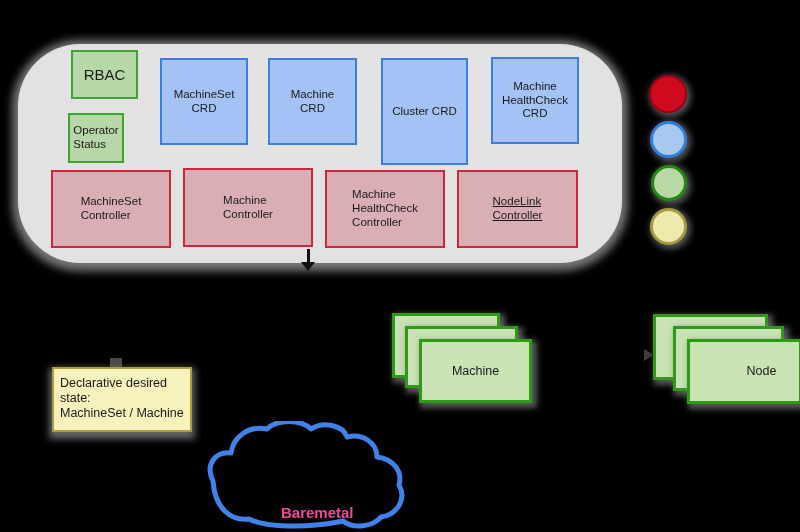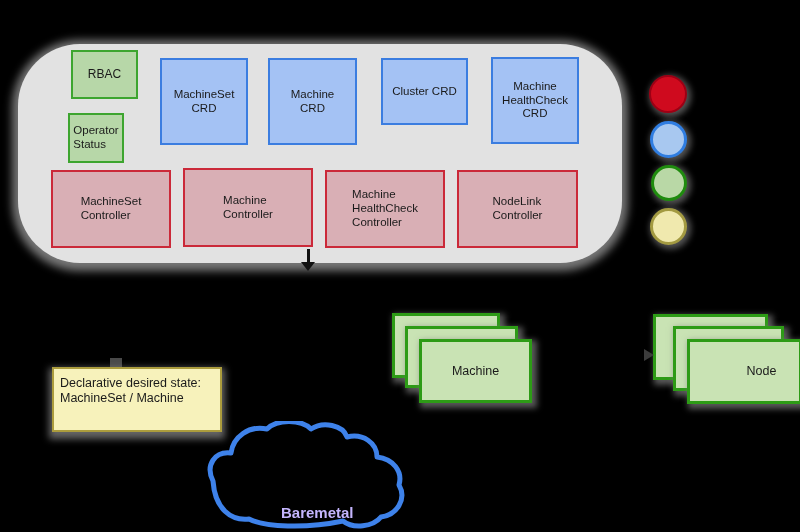--- a/index.html
+++ b/index.html
@@ -30,46 +30,46 @@
   .circ-blue{background:#a8c8f0;border:3px solid #2f7de1;}
   .circ-green{background:#b9d8a6;border:3.5px solid #1f8b0e;}
   .circ-yellow{background:#f0e9ae;border:3.5px solid #a39a41;}
   
   .vline{background:#111;}
   .tri-down{width:0;height:0;border-left:7px solid transparent;
             border-right:7px solid transparent;border-top:9px solid #111;}
   .tri-right{width:0;height:0;border-top:6px solid transparent;
              border-bottom:6px solid transparent;border-left:10px solid #3c3c3c;}
   .nub{background:#4a4a4a;}
-  .cloud-label{font-size:15px;font-weight:bold;color:#c4b5fd;}
+  .cloud-label{font-size:15px;font-weight:bold;color:#ec4899;}
 </style>
 </head>
 <body>
 
 <div id="stage">
 
   <div class="abs container" style="left:18px;top:44px;width:604px;height:219px;"></div>
 
   <div class="abs gbox cell" style="left:71px;top:50px;width:67px;height:49px;">
-    <div class="txt txt-c" style="font-size:12px;">RBAC</div>
+    <div class="txt txt-c" style="font-size:15px;">RBAC</div>
   </div>
   <div class="abs gbox cell" style="left:68px;top:113px;width:56px;height:50px;">
     <div class="txt txt-l prel">Operator
 Status</div>
   </div>
 
   <div class="abs bbox cell" style="left:160px;top:58px;width:88px;height:87px;">
     <div class="txt txt-c prel">MachineSet
 CRD</div>
   </div>
   <div class="abs bbox cell" style="left:268px;top:58px;width:89px;height:87px;">
     <div class="txt txt-c prel">Machine
 CRD</div>
   </div>
-  <div class="abs bbox cell" style="left:381px;top:58px;width:87px;height:67px;">
+  <div class="abs bbox cell" style="left:381px;top:58px;width:87px;height:107px;">
     <div class="txt txt-c">Cluster CRD</div>
   </div>
   <div class="abs bbox cell" style="left:491px;top:57px;width:88px;height:87px;">
     <div class="txt txt-c prel">Machine
 HealthCheck
 CRD</div>
   </div>
 
   <div class="abs pbox cell" style="left:51px;top:170px;width:120px;height:78px;">
     <div class="txt txt-l prel">MachineSet
@@ -82,21 +82,21 @@
 Controller</div>
     </div>
   </div>
 
   <div class="abs pbox cell" style="left:325px;top:170px;width:120px;height:78px;">
     <div class="txt txt-l prel">Machine
 HealthCheck
 Controller</div>
   </div>
 
-  <div class="abs pbox cell" style="left:457px;top:170px;width:121px;height:78px;">
+  <div class="abs pbox cell" style="left:457px;top:170px;width:121px;height:78px;text-decoration:underline;">
     <div class="txt txt-l prel">NodeLink
 Controller</div>
   </div>
 
   <div class="abs vline" style="left:307px;top:249px;width:3px;height:14px;"></div>
   <div class="abs tri-down" style="left:301px;top:262px;"></div>
 
   <div class="abs circ circ-red" style="left:649px;top:75px;width:38px;height:38px;"></div>
   <div class="abs circ circ-blue" style="left:650px;top:121px;width:37px;height:37px;"></div>
   <div class="abs circ circ-green" style="left:651px;top:165px;width:36px;height:36px;"></div>
@@ -115,21 +115,21 @@
   <div>
     <div class="abs stackbox" style="left:653px;top:314px;width:115px;height:66px;z-index:1;"></div>
     <div class="abs stackbox" style="left:673px;top:326px;width:111px;height:65px;z-index:2;"></div>
     <div class="abs stackbox cell" style="left:687px;top:339px;width:115px;height:65px;z-index:3;">
       <div class="txt txt-c" style="font-size:12.5px;margin-left:34px;">Node</div>
     </div>
   </div>
 
   <div class="abs nub" style="left:110px;top:358px;width:12px;height:9px;"></div>
 
-  <div class="abs note" style="left:52px;top:367px;width:170px;height:65px;padding:7px 6px;">
+  <div class="abs note" style="left:52px;top:367px;width:140px;height:65px;padding:7px 6px;">
     <div class="txt txt-l prel" style="font-size:12.5px;">Declarative desired state:
 MachineSet / Machine</div>
   </div>
 
   <svg class="abs" style="left:205px;top:421px;" width="206" height="111" viewBox="0 0 206 111">
     <path d="M8,60 C0,44 10,30 26,32 C28,16 44,4 62,8 C72,-2 96,-2 106,8
              C118,0 138,4 142,16 C158,12 172,22 172,36 C188,38 198,50 194,64
              C202,78 192,94 176,96 C168,106 148,108 138,100 C100,108 60,106 44,98
              C26,100 10,88 8,60 Z" fill="none" stroke="#3e82ea" stroke-width="5" stroke-linejoin="round"></path>
   </svg>

